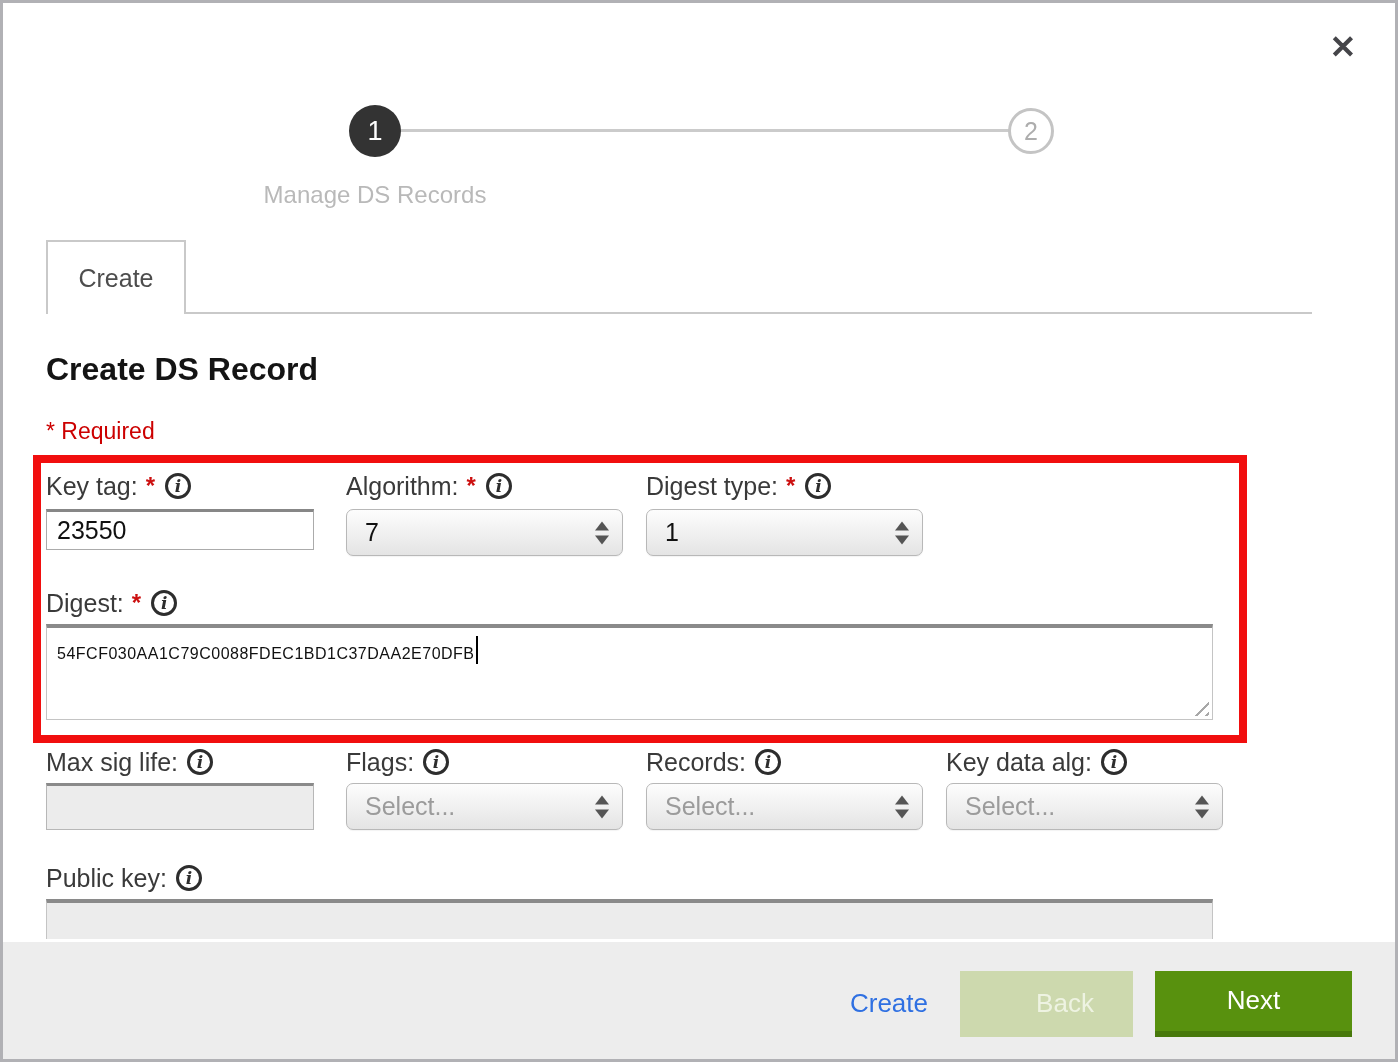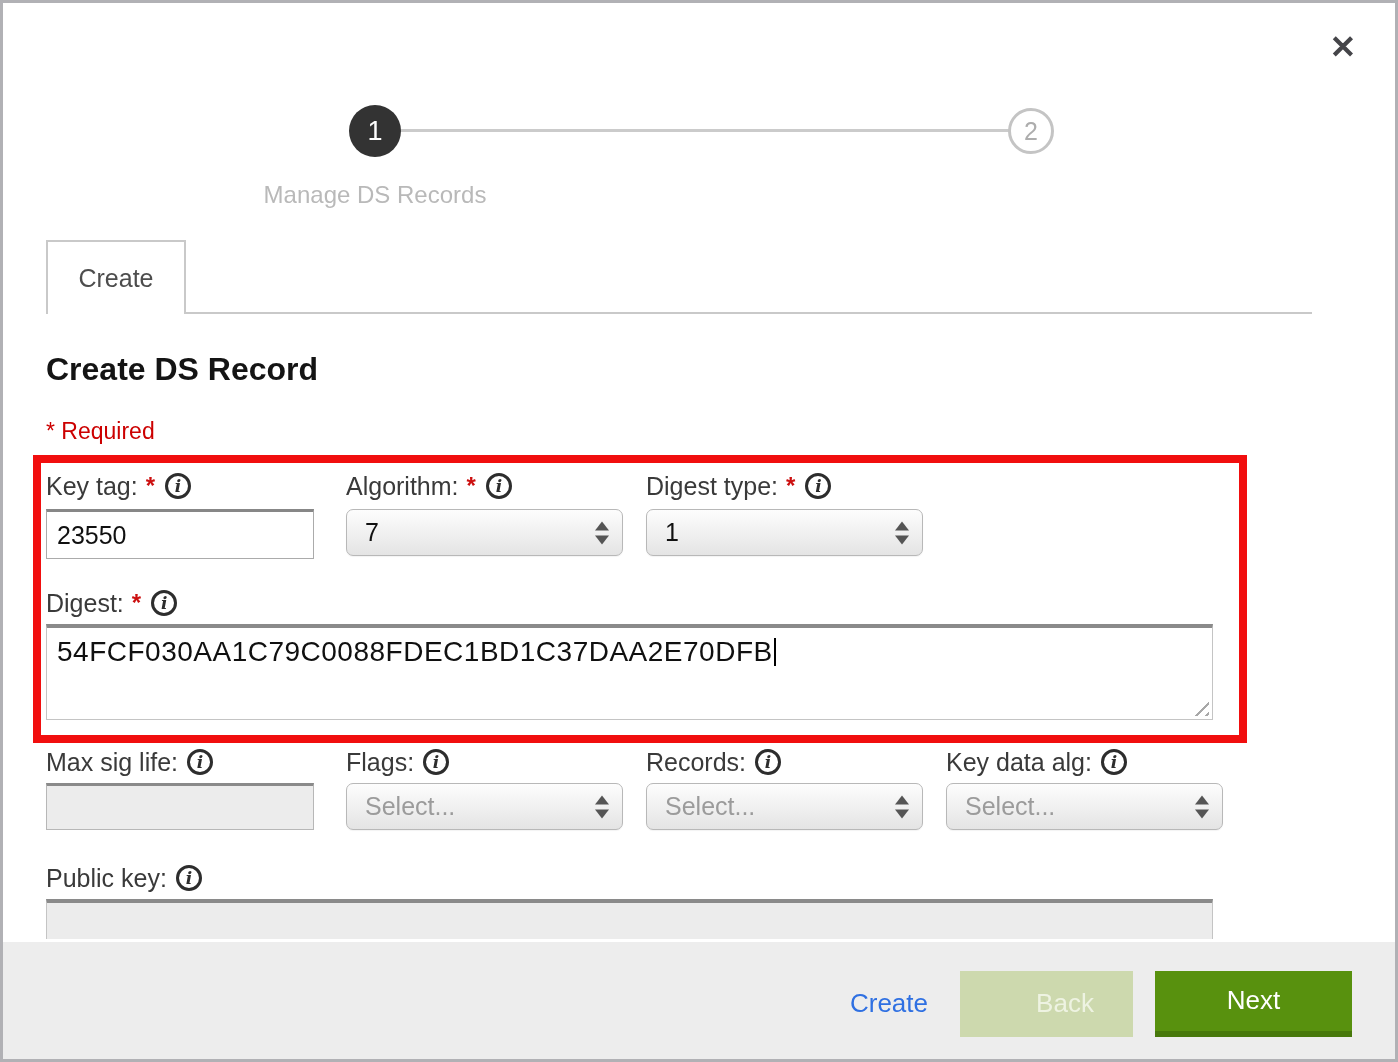--- a/index.html
+++ b/index.html
@@ -66,21 +66,21 @@
   .info-icon {
     display: inline-flex; align-items: center; justify-content: center;
     width: 26px; height: 26px; margin-left: 9px;
     border: 3px solid #2d2d2d; border-radius: 50%;
     font-family: "DejaVu Serif", serif; font-style: italic; font-weight: 700;
     font-size: 17px; color: #2d2d2d; cursor: pointer; flex: 0 0 auto;
   }
 
   
   .text-input {
-    position: absolute; height: 50px;
+    position: absolute; height: 41px;
     background: #ffffff;
     border: 1px solid #ababab; border-top: 3px solid #878787;
     font-size: 25px; color: #101010;
     display: flex; align-items: center; padding-left: 10px;
   }
   .text-input.disabled { background: #ececec; border-color: #b7b7b7; border-top-color: #8a8a8a; }
 
   
   .select {
     position: absolute; height: 47px;
@@ -94,21 +94,21 @@
   .select.placeholder { color: #9b9b9b; }
   .spinner { position: absolute; right: 13px; top: 50%; transform: translateY(-50%); display: flex; flex-direction: column; align-items: center; }
   .spinner .up { width: 0; height: 0; border-left: 7px solid transparent; border-right: 7px solid transparent; border-bottom: 9px solid #555; margin-bottom: 5px; }
   .spinner .down { width: 0; height: 0; border-left: 7px solid transparent; border-right: 7px solid transparent; border-top: 9px solid #555; }
 
   
   .textarea {
     position: absolute;
     background: #ffffff;
     border: 1px solid #c4c4c4; border-top: 4px solid #8a8a8a;
-    font-size: 28px; letter-spacing: 0.5px; color: #101010;
+    font-size: 16px; letter-spacing: 0.5px; color: #101010;
     padding: 8px 10px; overflow: hidden;
   }
   .textarea.gray { background: #ececec; border-bottom: none; }
   .caret { display: inline-block; width: 2px; height: 28px; background: #000; vertical-align: -5px; margin-left: 1px; }
   .resize-handle {
     position: absolute; right: 3px; bottom: 3px; width: 17px; height: 17px;
     background: repeating-linear-gradient(135deg, #a8a8a8 0 2px, transparent 2px 7px);
     clip-path: polygon(100% 0, 100% 100%, 0 100%);
   }
 

